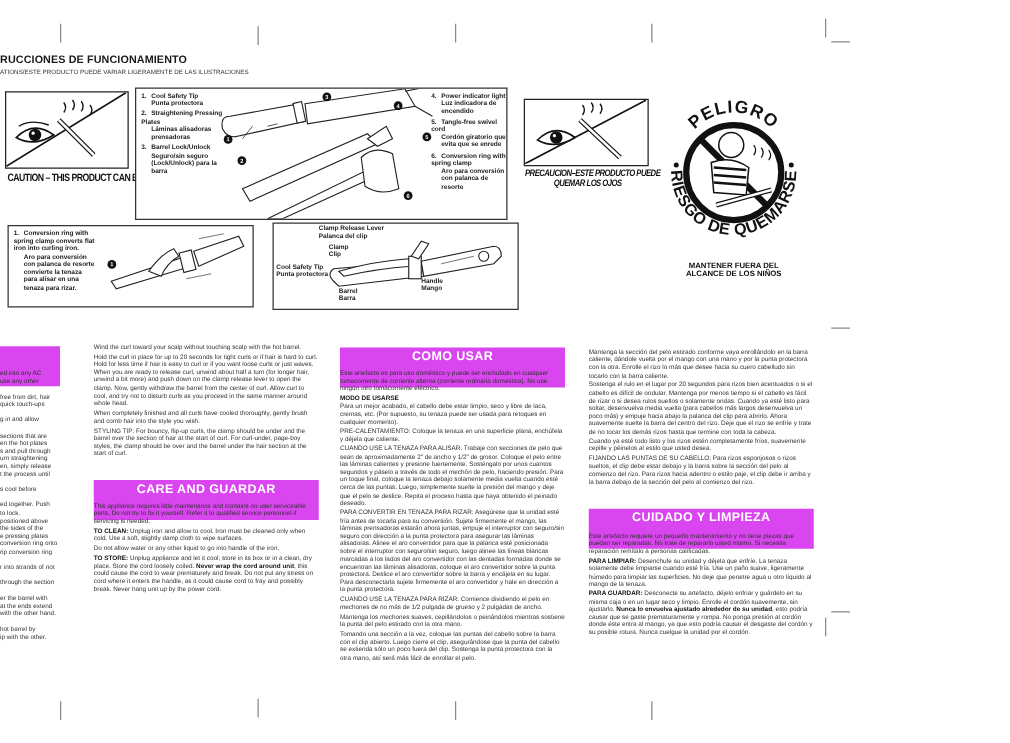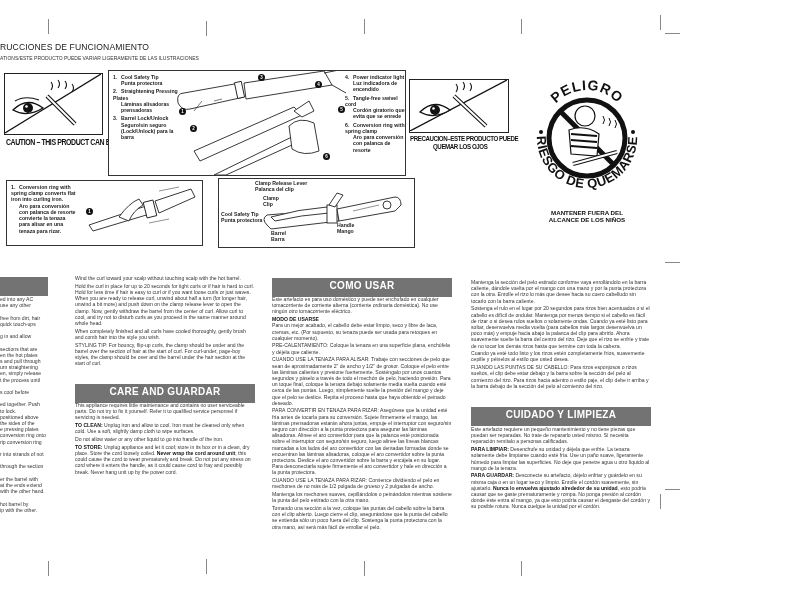--- a/index.html
+++ b/index.html
@@ -3,36 +3,36 @@
   <meta charset="utf-8">
   <style>
     * { box-sizing: border-box; margin: 0; padding: 0; }
     html, body { width: 808px; height: 594px; background: #ffffff; overflow: hidden; }
     body { position: relative; font-family: "Liberation Sans", sans-serif; color: #2a2a2a; }
 
     .crop { position: absolute; background: #888; }
     .crop.v { width: 1px; height: 15px; }
     .crop.h { height: 1px; width: 15px; }
 
-    .title { position: absolute; left: 0; top: 42px; font-size: 8.6px; font-weight: normal; letter-spacing: 0.1px; color: #1a1a1a; white-space: nowrap; }
+    .title { position: absolute; left: 0; top: 42px; font-size: 8.6px; font-weight: bold; letter-spacing: 0.1px; color: #1a1a1a; white-space: nowrap; }
     .subtitle { position: absolute; left: 0; top: 55px; font-size: 5px; color: #333; white-space: nowrap; }
 
     .warn-box { position: absolute; border: 1.5px solid #222; background: #fff; }
     .caption-bold { font-family: "Liberation Sans Narrow", "Liberation Sans", sans-serif; font-weight: bold; font-size: 7px; letter-spacing: -0.5px; color: #111; text-align: center; line-height: 1.05; transform: scaleX(0.82); transform-origin: left top; white-space: nowrap; }
 
     .diagram { position: absolute; border: 1.5px solid #333; background: #fff; }
     .legend { position: absolute; font-size: 5.2px; font-weight: bold; color: #222; line-height: 1.2; }
     .legend .num { display: inline-block; width: 8px; }
     .legend .item { margin-bottom: 2px; }
     .legend .es { padding-left: 8px; }
 
     .callout { position: absolute; font-size: 5.2px; font-weight: bold; color: #222; line-height: 1.15; white-space: nowrap; }
     .dot { position: absolute; width: 7px; height: 7px; border-radius: 50%; background: #111; color: #fff; font-size: 4.5px; text-align: center; line-height: 7px; font-weight: bold; }
 
-    .banner { position: absolute; height: 19px; background: #737373; color: #fff; font-weight: bold; font-size: 10px; text-align: center; line-height: 15px; letter-spacing: 0.3px; }
+    .banner { position: absolute; height: 32px; background: #d946ef; color: #fff; font-weight: bold; font-size: 10px; text-align: center; line-height: 15px; letter-spacing: 0.3px; }
 
     .col { position: absolute; font-size: 5.1px; line-height: 6.2px; color: #333; }
     .col p { margin-bottom: 1.5px; }
     .col b { color: #111; }
 
     .peligro-wrap { position: absolute; left: 527px; top: 72px; width: 120px; height: 168px; }
     .keep-away { position: absolute; left: 0; top: 137px; width: 120px; text-align: center; font-size: 6.2px; font-weight: bold; color: #111; line-height: 1.15; }
   </style>
 </head>
 <body>
@@ -159,21 +159,21 @@
   <div class="callout" style="left:52px; top:52px;">
     <div>Barrel</div>
       <div>Barra</div>
   </div>
   <div class="callout" style="left:118px; top:44px;">
     <div>Handle</div>
       <div>Mango</div>
   </div>
 </div>
 
-<div style="position:absolute; left:409px; top:79px; width:105px; height:80px;">
+<div style="position:absolute; left:419px; top:79px; width:105px; height:80px;font-style:italic;">
   <div class="warn-box" style="left:0; top:0; width:100px; height:54px;">
     <svg width="97" height="51" viewBox="0 0 97 51" style="position:absolute;left:0;top:0;">
       <line x1="0" y1="51" x2="97" y2="0" stroke="#111" stroke-width="1.3"></line>
       <path d="M10 32 Q24 18 40 30 Q24 40 10 32 Z" fill="#fff" stroke="#111" stroke-width="1.3"></path>
       <circle cx="25" cy="30" r="5" fill="#111"></circle>
       <circle cx="23.5" cy="28.5" r="1.3" fill="#fff"></circle>
       <line x1="44" y1="16" x2="76" y2="46" stroke="#111" stroke-width="4"></line>
       <line x1="44" y1="16" x2="76" y2="46" stroke="#fff" stroke-width="2"></line>
       <path d="M46 12 q3 -4 0 -8 M53 10 q3 -4 0 -8 M60 11 q3 -4 0 -8" fill="none" stroke="#111" stroke-width="1.1"></path>
     </svg>

